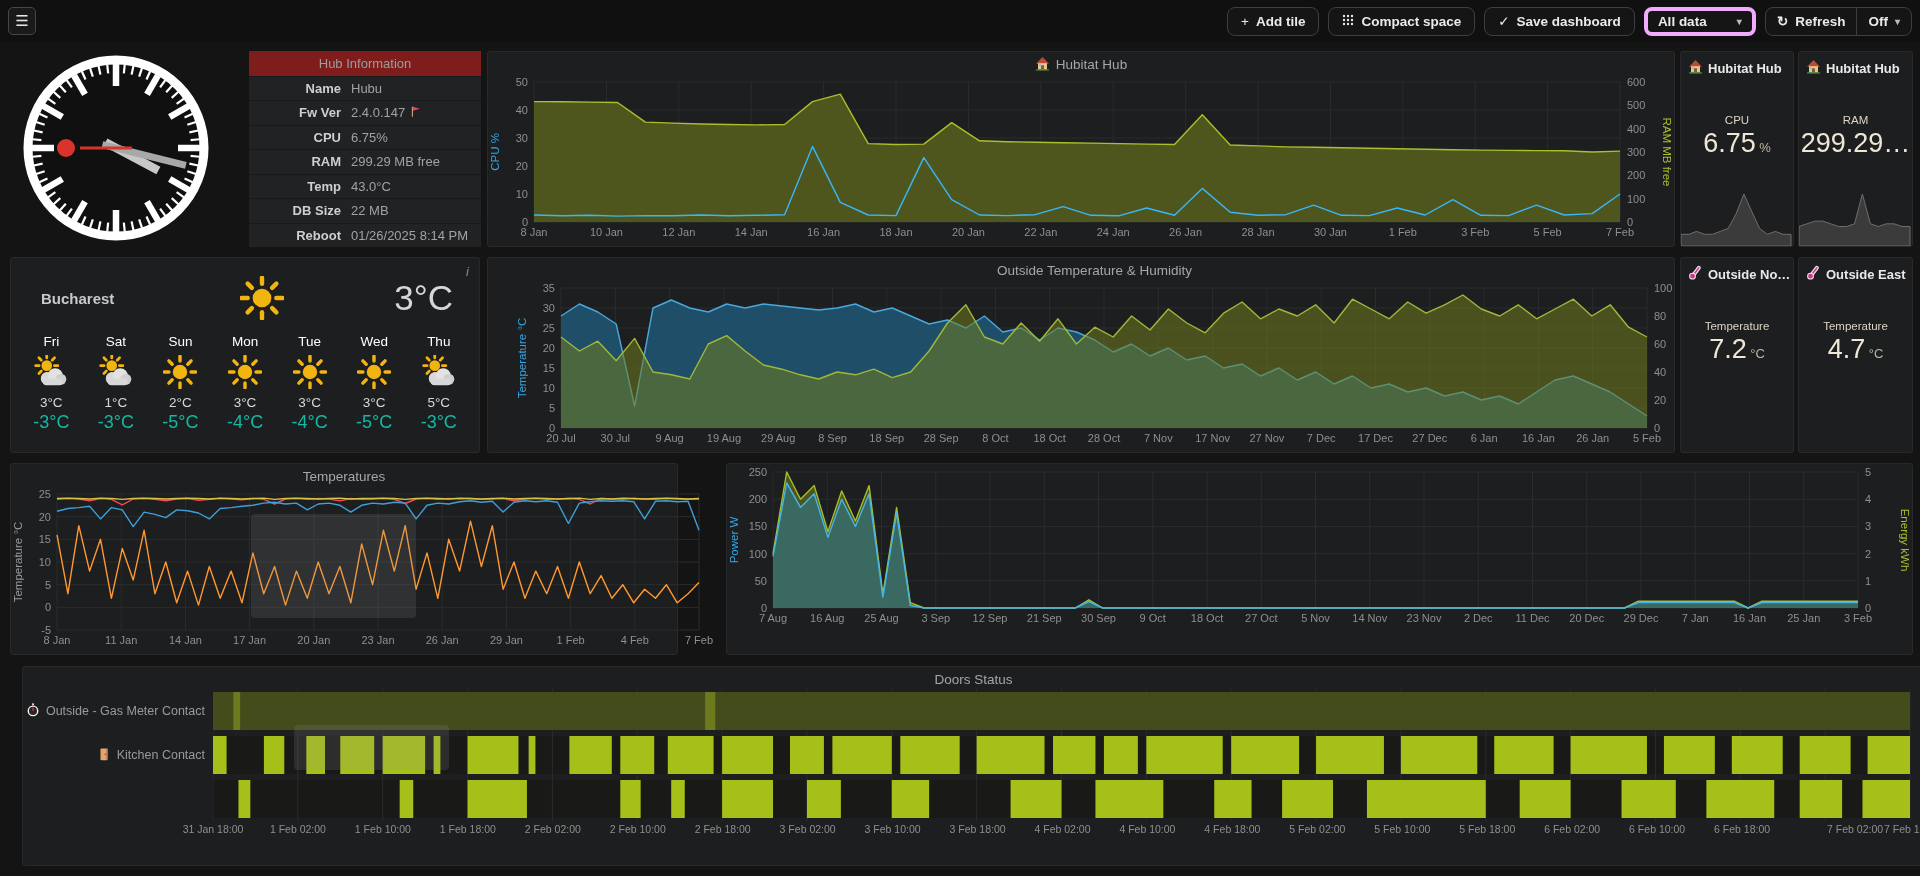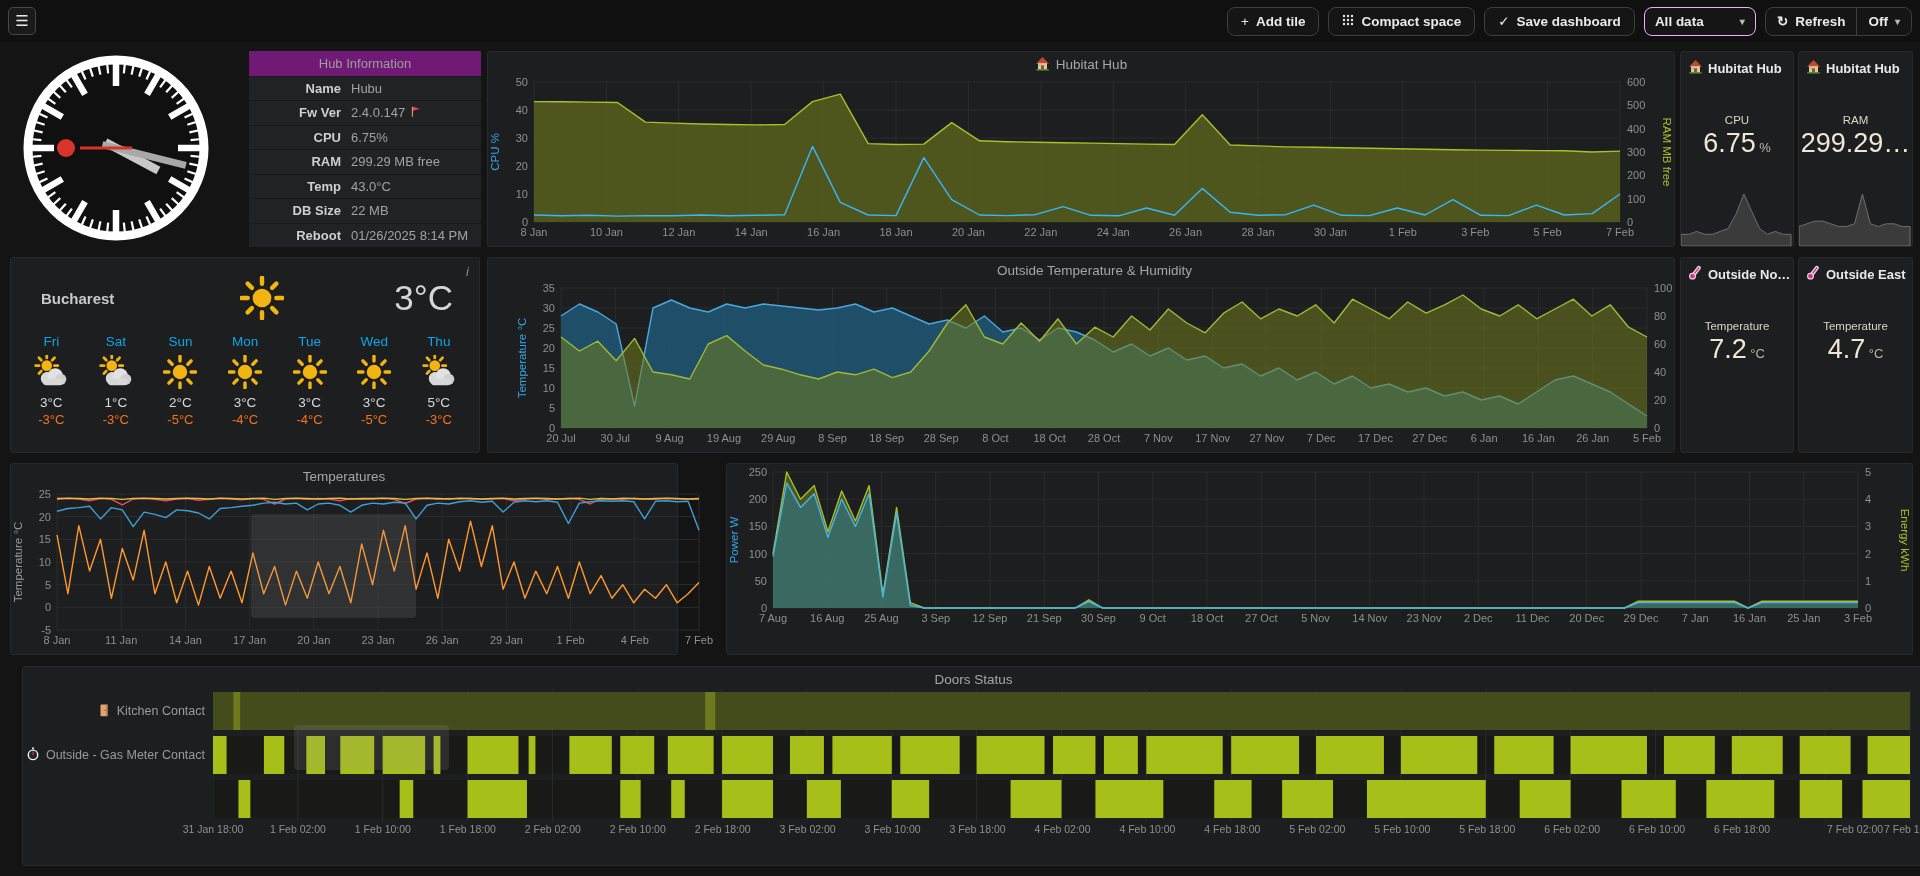--- a/index.html
+++ b/index.html
@@ -9,33 +9,33 @@
   
   .topbar{position:absolute;left:0;top:0;width:1920px;height:42px;display:flex;align-items:center;
           justify-content:space-between;padding:0 8px;background:#101010;}
   .menu-btn{width:28px;height:28px;border:1px solid #474747;border-radius:5px;background:#1a1a1a;
             color:#e8e8e8;font-size:15px;display:flex;align-items:center;justify-content:center;cursor:pointer;}
   .tb-right{display:flex;align-items:center;gap:9px;}
   .tb-btn{display:flex;align-items:center;gap:7px;height:29px;padding:0 13px;background:#151515;
           border:1px solid #3e3e3e;border-radius:8px;color:#eaeaea;font-size:13.5px;font-weight:bold;cursor:pointer;}
   .tb-btn .ic{font-weight:normal;}
   .tb-select{display:flex;align-items:center;justify-content:space-between;width:112px;height:29px;padding:0 10px;
-             background:#151515;border:1px solid #f0abfc;border-radius:8px;color:#eaeaea;font-size:13.5px;font-weight:bold;cursor:pointer;}
+             background:#151515;border:4px solid #f0abfc;border-radius:8px;color:#eaeaea;font-size:13.5px;font-weight:bold;cursor:pointer;}
   .chev{font-size:10px;color:#bbb;}
   .tb-group{display:flex;align-items:stretch;height:29px;background:#151515;border:1px solid #3e3e3e;border-radius:8px;overflow:hidden;}
   .tb-group>div{display:flex;align-items:center;gap:7px;padding:0 11px;font-size:13.5px;font-weight:bold;color:#eaeaea;cursor:pointer;}
   .tb-group .sep{width:1px;background:#3e3e3e;padding:0;}
   
   .panel{position:absolute;background:#1d1e1f;border:1px solid #28292a;border-radius:3px;}
   .chart-title{height:22px;display:flex;align-items:center;justify-content:center;gap:6px;
                font-size:13.5px;color:#a6a6a6;padding-top:3px;}
   svg text{font-family:"Liberation Sans",sans-serif;}
   .p-clock{left:12px;top:51px;width:208px;height:194px;background:none;border:none;}
   .p-hub{left:249px;top:51px;width:232px;height:196px;background:#1b1c1d;border:none;display:flex;flex-direction:column;}
-  .hi-head{flex:1;display:flex;align-items:center;justify-content:center;background:#701a75;color:#9d9d9d;font-size:13px;}
+  .hi-head{flex:1;display:flex;align-items:center;justify-content:center;background:#7f1d1d;color:#9d9d9d;font-size:13px;}
   .hi-row{flex:1;display:flex;align-items:center;background:#212223;border-top:1px solid #18191a;font-size:13px;}
   .hi-label{width:102px;text-align:right;font-weight:bold;color:#cfcfcf;padding-right:10px;}
   .hi-value{color:#a2a2a2;display:flex;align-items:center;gap:4px;}
   .p-c0{left:487px;top:51px;width:1188px;height:196px;}
   .p-weather{left:10px;top:257px;width:470px;height:196px;}
   .p-c1{left:487px;top:257px;width:1188px;height:196px;padding-left:27px;}
   .p-c2{left:10px;top:463px;width:668px;height:192px;}
   .p-c3{left:726px;top:463px;width:1187px;height:192px;}
   .p-doors{left:22px;top:666px;width:1903px;height:200px;}
   
@@ -49,23 +49,23 @@
   .tile-unit{font-size:13px;color:#bdb6a8;}
   .tile-spark{position:absolute;left:0;bottom:0;width:100%;height:58px;}
   
   .w-top{display:flex;align-items:center;padding:18px 26px 0 30px;}
   .w-city{width:150px;font-size:15px;font-weight:bold;color:#c9c9c9;}
   .w-icon{flex:1;display:flex;justify-content:center;}
   .w-temp{width:120px;text-align:right;font-size:35px;color:#d6d6d6;font-weight:300;}
   .w-info{position:absolute;right:10px;top:6px;color:#8a8a8a;font-style:italic;font-size:13px;cursor:pointer;}
   .w-days{display:flex;padding:14px 8px 0 8px;}
   .w-day{flex:1;display:flex;flex-direction:column;align-items:center;gap:2px;}
-  .w-dayname{font-size:13.5px;color:#0ea5e9;margin-bottom:4px;}
+  .w-dayname{font-size:13.5px;color:#ffffff;margin-bottom:4px;}
   .w-hi{font-size:13.5px;color:#d8d8d8;}
-  .w-lo{font-size:13px;color:#f97316;}
+  .w-lo{font-size:18px;color:#14b8a6;}
   
   .door-body{display:flex;}
   .door-labels{width:190px;display:flex;flex-direction:column;}
   .door-label{height:44px;display:flex;align-items:center;justify-content:flex-end;gap:6px;
               padding-right:8px;font-size:12.5px;color:#9a9a9a;}
   .door-plot{flex:1;margin-right:12px;}
   .door-ticks{position:relative;height:18px;margin:2px 12px 0 190px;}
   .door-ticks span{position:absolute;transform:translateX(-50%);font-size:10.5px;color:#8f8f8f;white-space:nowrap;}
   .ghost{position:absolute;background:rgba(150,150,150,0.16);border-radius:4px;pointer-events:none;}
   .ghost1{left:251px;top:514px;width:165px;height:104px;}
@@ -706,34 +706,34 @@
   </div>
 
   <div class="panel p-doors">
     <div class="chart-title">
       <span>Doors Status</span>
     </div>
     <div class="door-body">
       <div class="door-labels" id="door-labels">
           <div class="door-label">
             <span><svg width="14" height="14" viewBox="0 0 16 16">
-                <rect x="4" y="1.6" width="8" height="13.4" rx="1" fill="#e2a272"></rect>
-                <rect x="10.6" y="1.6" width="1.4" height="13.4" fill="#b97a4e"></rect>
-                <circle cx="9.5" cy="8.4" r="0.9" fill="#8a5a33"></circle>
-              </svg></span>
-            <span>Kitchen Contact</span>
-          </div>
-          <div class="door-label">
-            <span><svg width="14" height="14" viewBox="0 0 16 16">
                 <rect x="7" y="0.4" width="2" height="2.2" fill="#eee"></rect>
                 <circle cx="8" cy="9" r="6.2" fill="#f2f2f2"></circle>
                 <circle cx="8" cy="9" r="4.6" fill="#262626"></circle>
                 <line x1="8" y1="9" x2="8" y2="5.2" stroke="#d03a3a" stroke-width="1.4"></line>
               </svg></span>
             <span>Outside - Gas Meter Contact</span>
+          </div>
+          <div class="door-label">
+            <span><svg width="14" height="14" viewBox="0 0 16 16">
+                <rect x="4" y="1.6" width="8" height="13.4" rx="1" fill="#e2a272"></rect>
+                <rect x="10.6" y="1.6" width="1.4" height="13.4" fill="#b97a4e"></rect>
+                <circle cx="9.5" cy="8.4" r="0.9" fill="#8a5a33"></circle>
+              </svg></span>
+            <span>Kitchen Contact</span>
           </div>
         </div>
       <svg class="door-plot" id="door-svg" width="1697" height="132">
           <rect x="0" y="3" width="1697" height="38" fill="#191a18"></rect>
           <rect x="0" y="47" width="1697" height="38" fill="#191a18"></rect>
           <rect x="0" y="91" width="1697" height="38" fill="#191a18"></rect>
           <line x1="0" y1="0" x2="0" y2="132" stroke="#2b2c2d" stroke-width="1"></line>
           <line x1="84.85000000000001" y1="0" x2="84.85000000000001" y2="132" stroke="#2b2c2d" stroke-width="1"></line>
           <line x1="169.70000000000002" y1="0" x2="169.70000000000002" y2="132" stroke="#2b2c2d" stroke-width="1"></line>
           <line x1="254.54999999999998" y1="0" x2="254.54999999999998" y2="132" stroke="#2b2c2d" stroke-width="1"></line>

